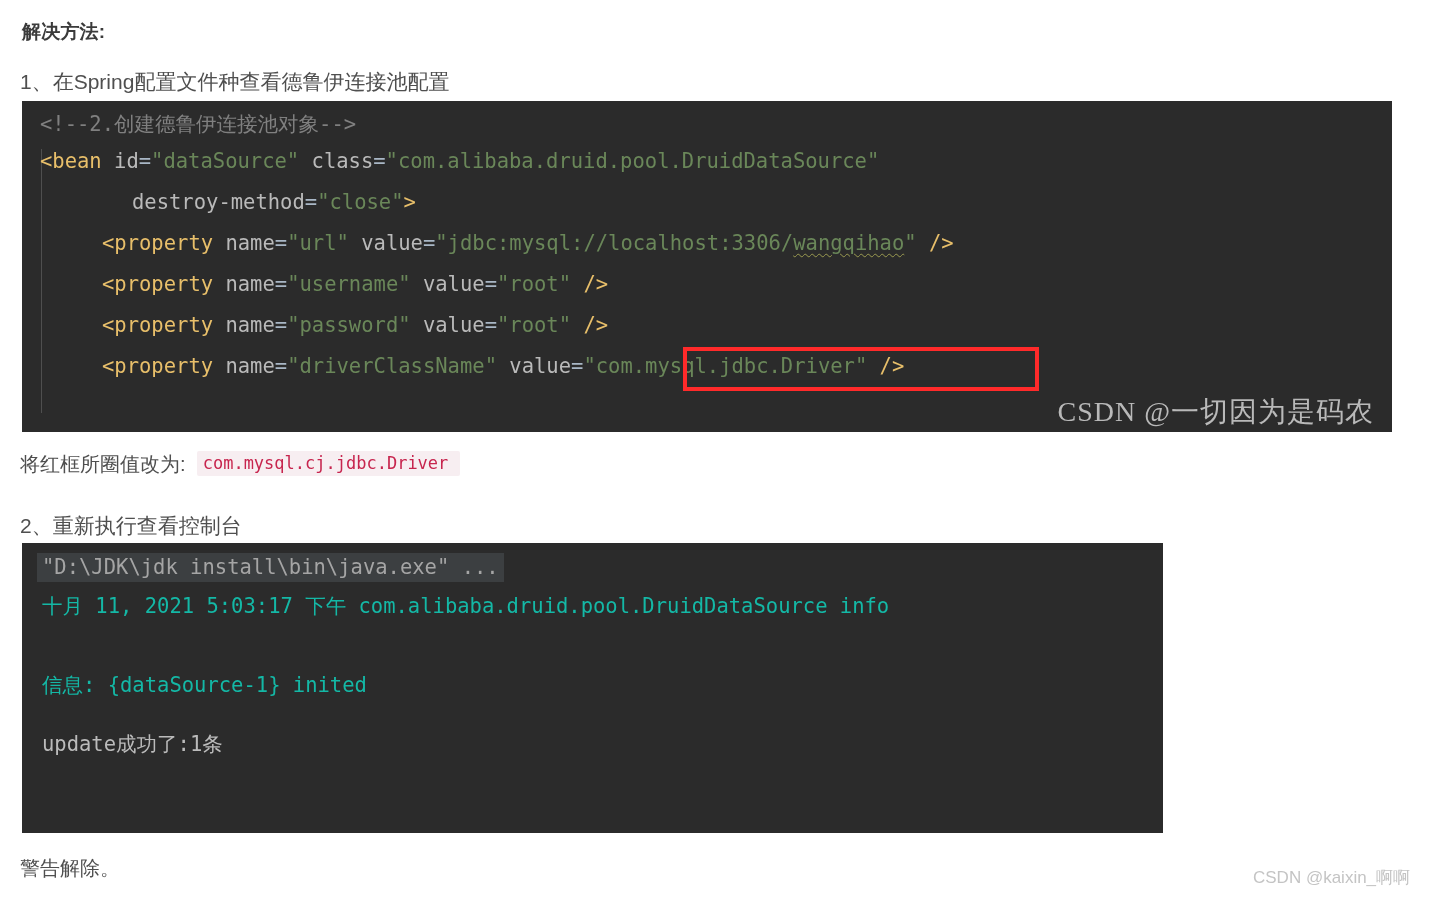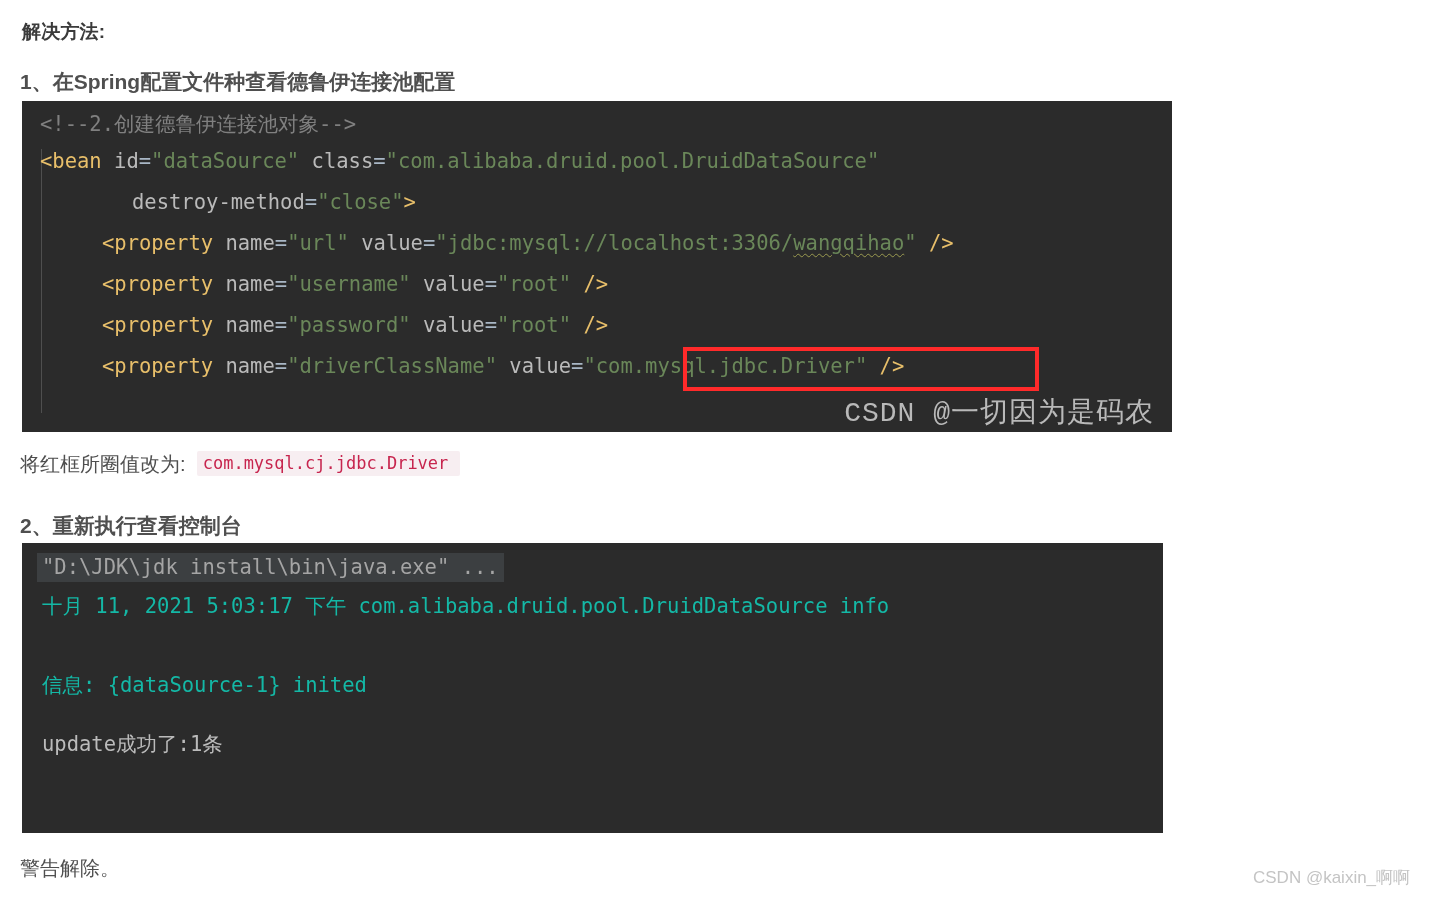--- a/index.html
+++ b/index.html
@@ -21,21 +21,21 @@
     position: absolute;
     font-size: 19px;
     font-weight: bold;
     color: #3b3b3b;
     letter-spacing: 0.2px;
     white-space: nowrap;
   }
   .h-step {
     position: absolute;
     font-size: 21px;
-    font-weight: bold;
+    font-weight: normal;
     color: #4f4f4f;
     white-space: nowrap;
   }
   .p-line {
     position: absolute;
     font-size: 20px;
     color: #4f4f4f;
     white-space: nowrap;
   }
 
@@ -50,21 +50,21 @@
     border-radius: 2px;
     letter-spacing: 0px;
     vertical-align: 2px;
   }
 
   
   .code-block {
     position: absolute;
     left: 22px;
     top: 101px;
-    width: 1150px;
+    width: 1370px;
     height: 331px;
     background: #2b2b2b;
     overflow: hidden;
   }
   .indent-guide {
     position: absolute;
     left: 19px;
     top: 48px;
     width: 1px;
     height: 264px;
@@ -103,21 +103,21 @@
     box-sizing: border-box;
     pointer-events: none;
   }
 
   .watermark-inner {
     position: absolute;
     right: 18px;
     top: 292px;
     font-size: 28px;
     color: #b9b9b9;
-    font-family: Liberation Mono, monospace;
+    font-family: Liberation Serif, serif;
     white-space: nowrap;
     letter-spacing: 1px;
   }
 
   
   .console-block {
     position: absolute;
     left: 22px;
     top: 543px;
     width: 1141px;

